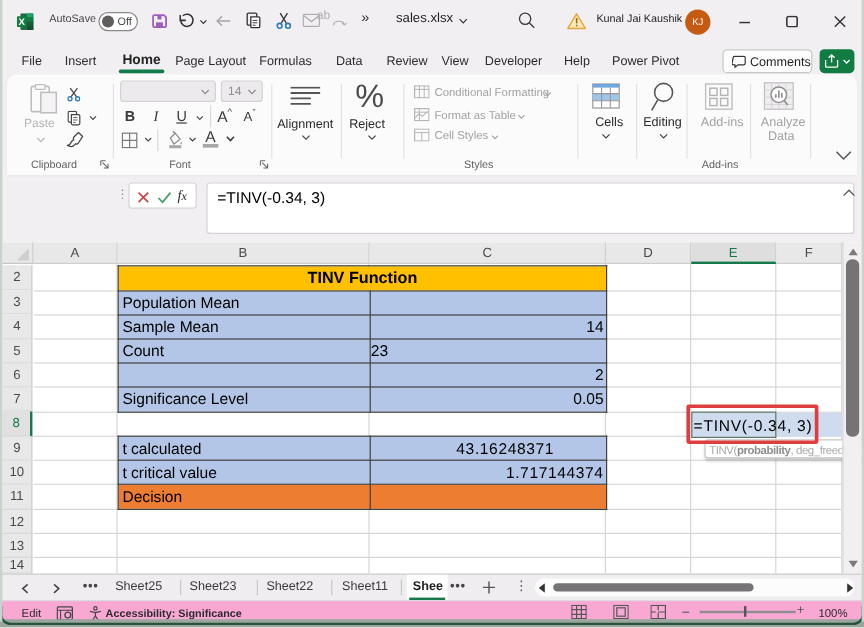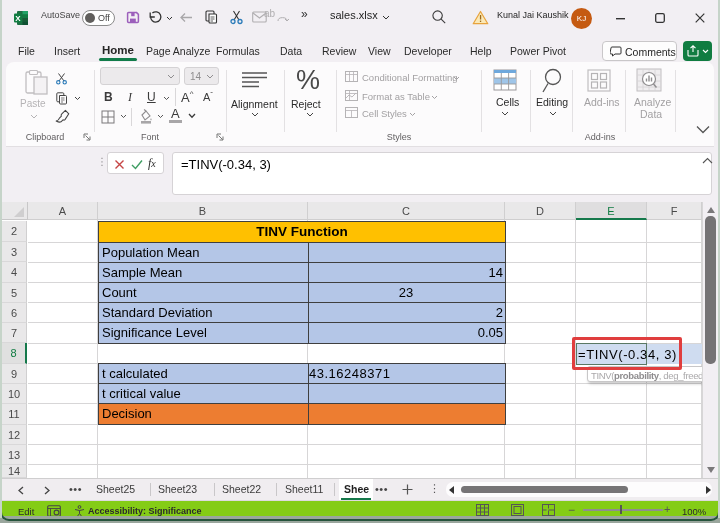--- a/index.html
+++ b/index.html
@@ -31,21 +31,21 @@
   .colhdr { position:absolute; top:0; height:18px; background:#e9e8e9; border-right:1px solid #d0cfd0; border-bottom:1px solid #cfcecf; font-size:11px; color:#4a4a4a; text-align:center; line-height:18px; }
   .rowhdr { position:absolute; left:2px; width:25px; background:#e9e8e9; border-right:1px solid #d0cfd0; border-bottom:1px solid #d9d8d9; font-size:11px; color:#4a4a4a; text-align:center; }
   .cell { position:absolute; font-size:13px; color:#000; white-space:nowrap; overflow:hidden; }
   .gl { position:absolute; background:#d7d6d7; }
 
   
   #sheetbar { left:0; top:478px; width:720px; height:22px; background:#f0edf0; border-top:1px solid #cfcecf; }
   .stab { position:absolute; top:0; height:21px; line-height:21px; font-size:10.5px; color:#3b3b3b; text-align:center; }
 
   
-  #statusbar { left:0; top:500px; width:720px; height:18px; background:#84cc16; border-top:1px solid #dddadd; font-size:9.5px; color:#2b2b2b; }
+  #statusbar { left:0; top:500px; width:720px; height:18px; background:#f9a8d4; border-top:1px solid #dddadd; font-size:9.5px; color:#2b2b2b; }
 
   #bottomedge { left:0; top:505px; width:720px; height:16px; border:2.5px solid #26543c; border-top:none; border-radius:0 0 9px 9px; }
   #bottomshadow { left:0; top:516px; width:720px; height:7px; background:#9aa69d; }
   #leftedge { left:0; top:0; width:2px; height:518px; background:#c6d4c9; }
   #rightedge { right:0; top:0; width:2px; height:518px; background:#c6d4c9; }
 </style>
 </head>
 <body>
 
 <div id="titlebar" class="abs">
@@ -135,21 +135,21 @@
   <svg class="abs" style="left:695px;top:13px" width="10" height="10" viewBox="0 0 10 10">
       <path d="M0.7 0.7 L9.3 9.3 M9.3 0.7 L0.7 9.3" stroke="#333" stroke-width="1.2"></path>
     </svg>
 </div>
 
 <div id="tabrow" class="abs">
   <div class="rtab" style="left:18px">File</div>
   <div class="rtab" style="left:54px">Insert</div>
   <div class="rtab" style="left:102px;top:14px;font-size:11.5px;font-weight:bold;color:#252525">Home</div>
   <div class="abs" style="left:99px;top:28px;width:38px;height:3px;background:#127c4a;border-radius:2px"></div>
-  <div class="rtab" style="left:146px">Page Analyze</div>
+  <div class="rtab" style="left:146px">Page Layout</div>
   <div class="rtab" style="left:216px">Formulas</div>
   <div class="rtab" style="left:280px">Data</div>
   <div class="rtab" style="left:322px">Review</div>
   <div class="rtab" style="left:368px">View</div>
   <div class="rtab" style="left:404px">Developer</div>
   <div class="rtab" style="left:470px">Help</div>
   <div class="rtab" style="left:510px">Power Pivot</div>
 
   <div class="abs" style="left:602px;top:11px;width:75px;height:20px;border:1px solid #c9c7c9;border-radius:4px;background:#fdfdfd">
     <svg class="abs" style="left:7px;top:4px" width="12" height="11" viewBox="0 0 12 11">
@@ -436,28 +436,28 @@
   <div class="abs" style="left:505px;top:19px;width:1px;height:123px;background:#3f3f3f"></div>
   <div class="abs" style="left:308px;top:40px;width:1px;height:102px;background:#3f3f3f"></div>
   <div class="abs" style="left:98px;top:161px;width:1px;height:62px;background:#3f3f3f"></div>
   <div class="abs" style="left:505px;top:161px;width:1px;height:62px;background:#3f3f3f"></div>
   <div class="abs" style="left:308px;top:161px;width:1px;height:62px;background:#3f3f3f"></div>
   <div class="cell" style="left:102px;top:41px;height:20px;line-height:19px">Population Mean</div>
   <div class="cell" style="left:99px;top:20px;width:406px;height:20px;line-height:20px;text-align:center;font-weight:bold;font-size:13.5px">TINV Function</div>
   <div class="cell" style="left:102px;top:61px;height:20px;line-height:19px">Sample Mean</div>
   <div class="cell" style="left:309px;top:61px;width:194px;height:20px;line-height:19px;text-align:right">14</div>
   <div class="cell" style="left:102px;top:81px;height:20px;line-height:19px">Count</div>
-  <div class="cell" style="left:309px;top:81px;width:194px;height:20px;line-height:19px;text-align:center">23</div>
-  <div class="cell" style="left:102px;top:101px;height:20px;line-height:19px">Standard Deviation</div>
+  <div class="cell" style="left:309px;top:81px;width:194px;height:20px;line-height:19px;text-align:left">23</div>
   <div class="cell" style="left:309px;top:101px;width:194px;height:20px;line-height:19px;text-align:right">2</div>
   <div class="cell" style="left:102px;top:121px;height:20px;line-height:19px">Significance Level</div>
   <div class="cell" style="left:309px;top:121px;width:194px;height:20px;line-height:19px;text-align:right">0.05</div>
   <div class="cell" style="left:102px;top:162px;height:20px;line-height:19px">t calculated</div>
-  <div class="cell" style="left:309px;top:162px;width:194px;height:20px;line-height:19px;text-align:left;letter-spacing:0.5px">43.16248371</div>
+  <div class="cell" style="left:324px;top:162px;width:194px;height:20px;line-height:19px;text-align:center;letter-spacing:0.5px">43.16248371</div>
   <div class="cell" style="left:102px;top:182px;height:20px;line-height:19px">t critical value</div>
+  <div class="cell" style="left:309px;top:182px;width:194px;height:20px;line-height:19px;text-align:right;letter-spacing:0.5px">1.717144374</div>
   <div class="cell" style="left:102px;top:202px;height:20px;line-height:19px">Decision</div>
 
   <div class="abs" style="left:576px;top:142px;width:126px;height:20px;background:#cfdcf0"></div>
   <div class="abs" style="left:576px;top:141px;width:71px;height:22px;border:1px solid #5a7864"></div>
   <div class="abs" style="left:578px;top:145px;font-size:13px;letter-spacing:0.6px;color:#000;white-space:nowrap">=TINV(-0.34, 3)</div>
 
   <div class="abs" style="left:587px;top:164px;width:140px;height:16px;background:#fff;border:1px solid #c8c7c8;border-radius:3px;box-shadow:1px 2px 3px rgba(0,0,0,0.2);overflow:hidden">
     <div class="abs" style="left:3px;top:3px;font-size:9.5px;color:#aaa8aa;white-space:nowrap;letter-spacing:-0.35px">TINV(<b style="color:#8f8d8f">probability</b>, deg_freedo</div>
   </div>
 

